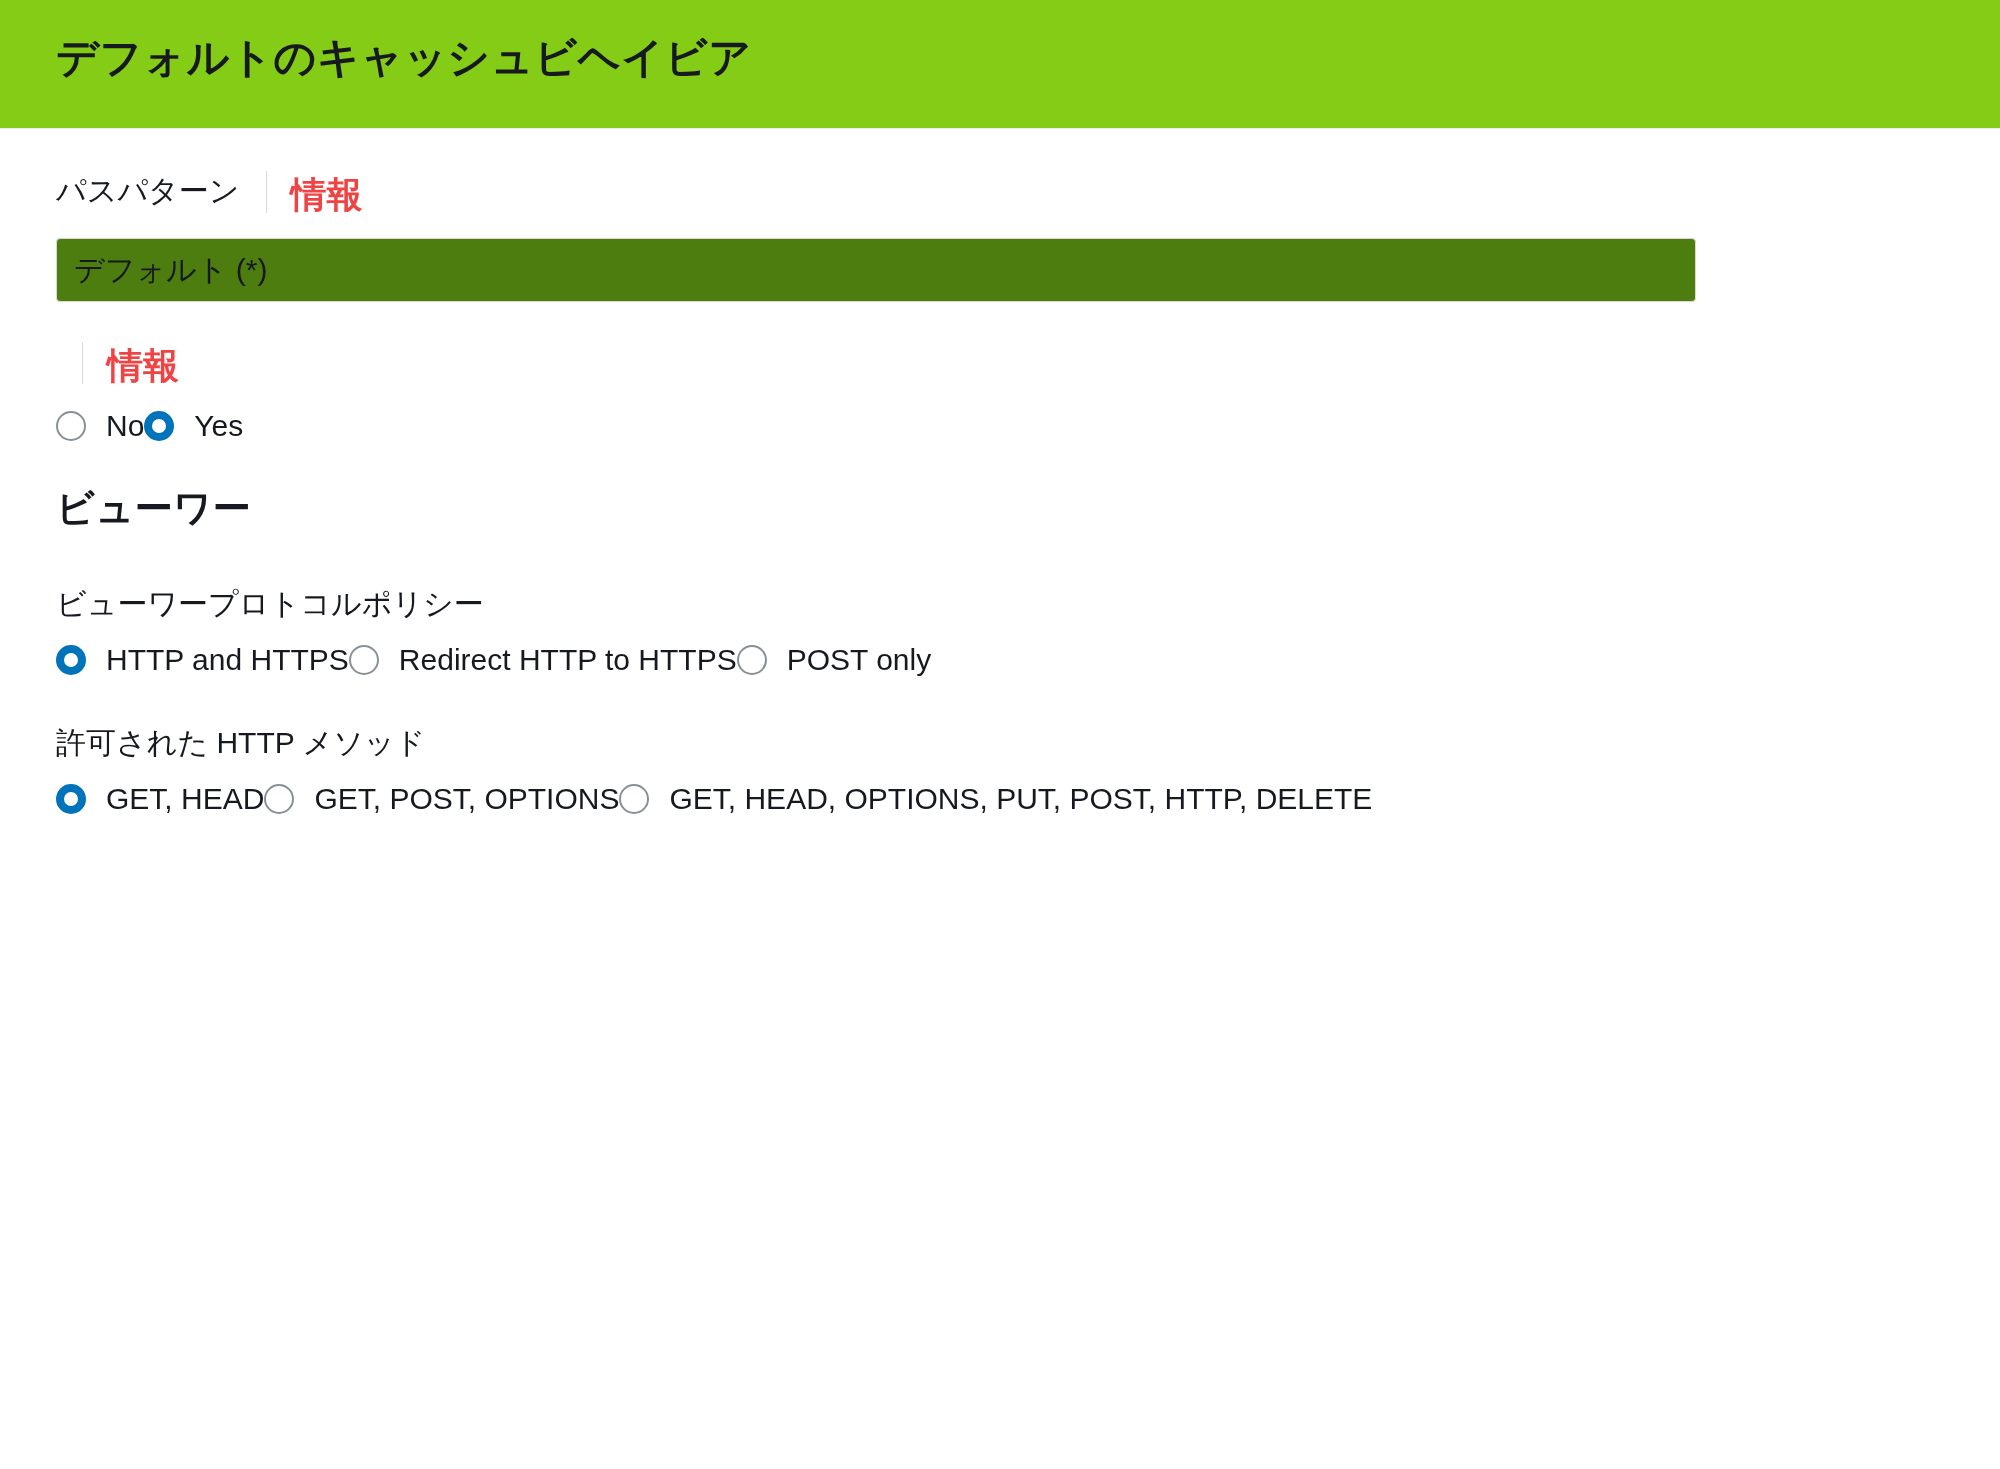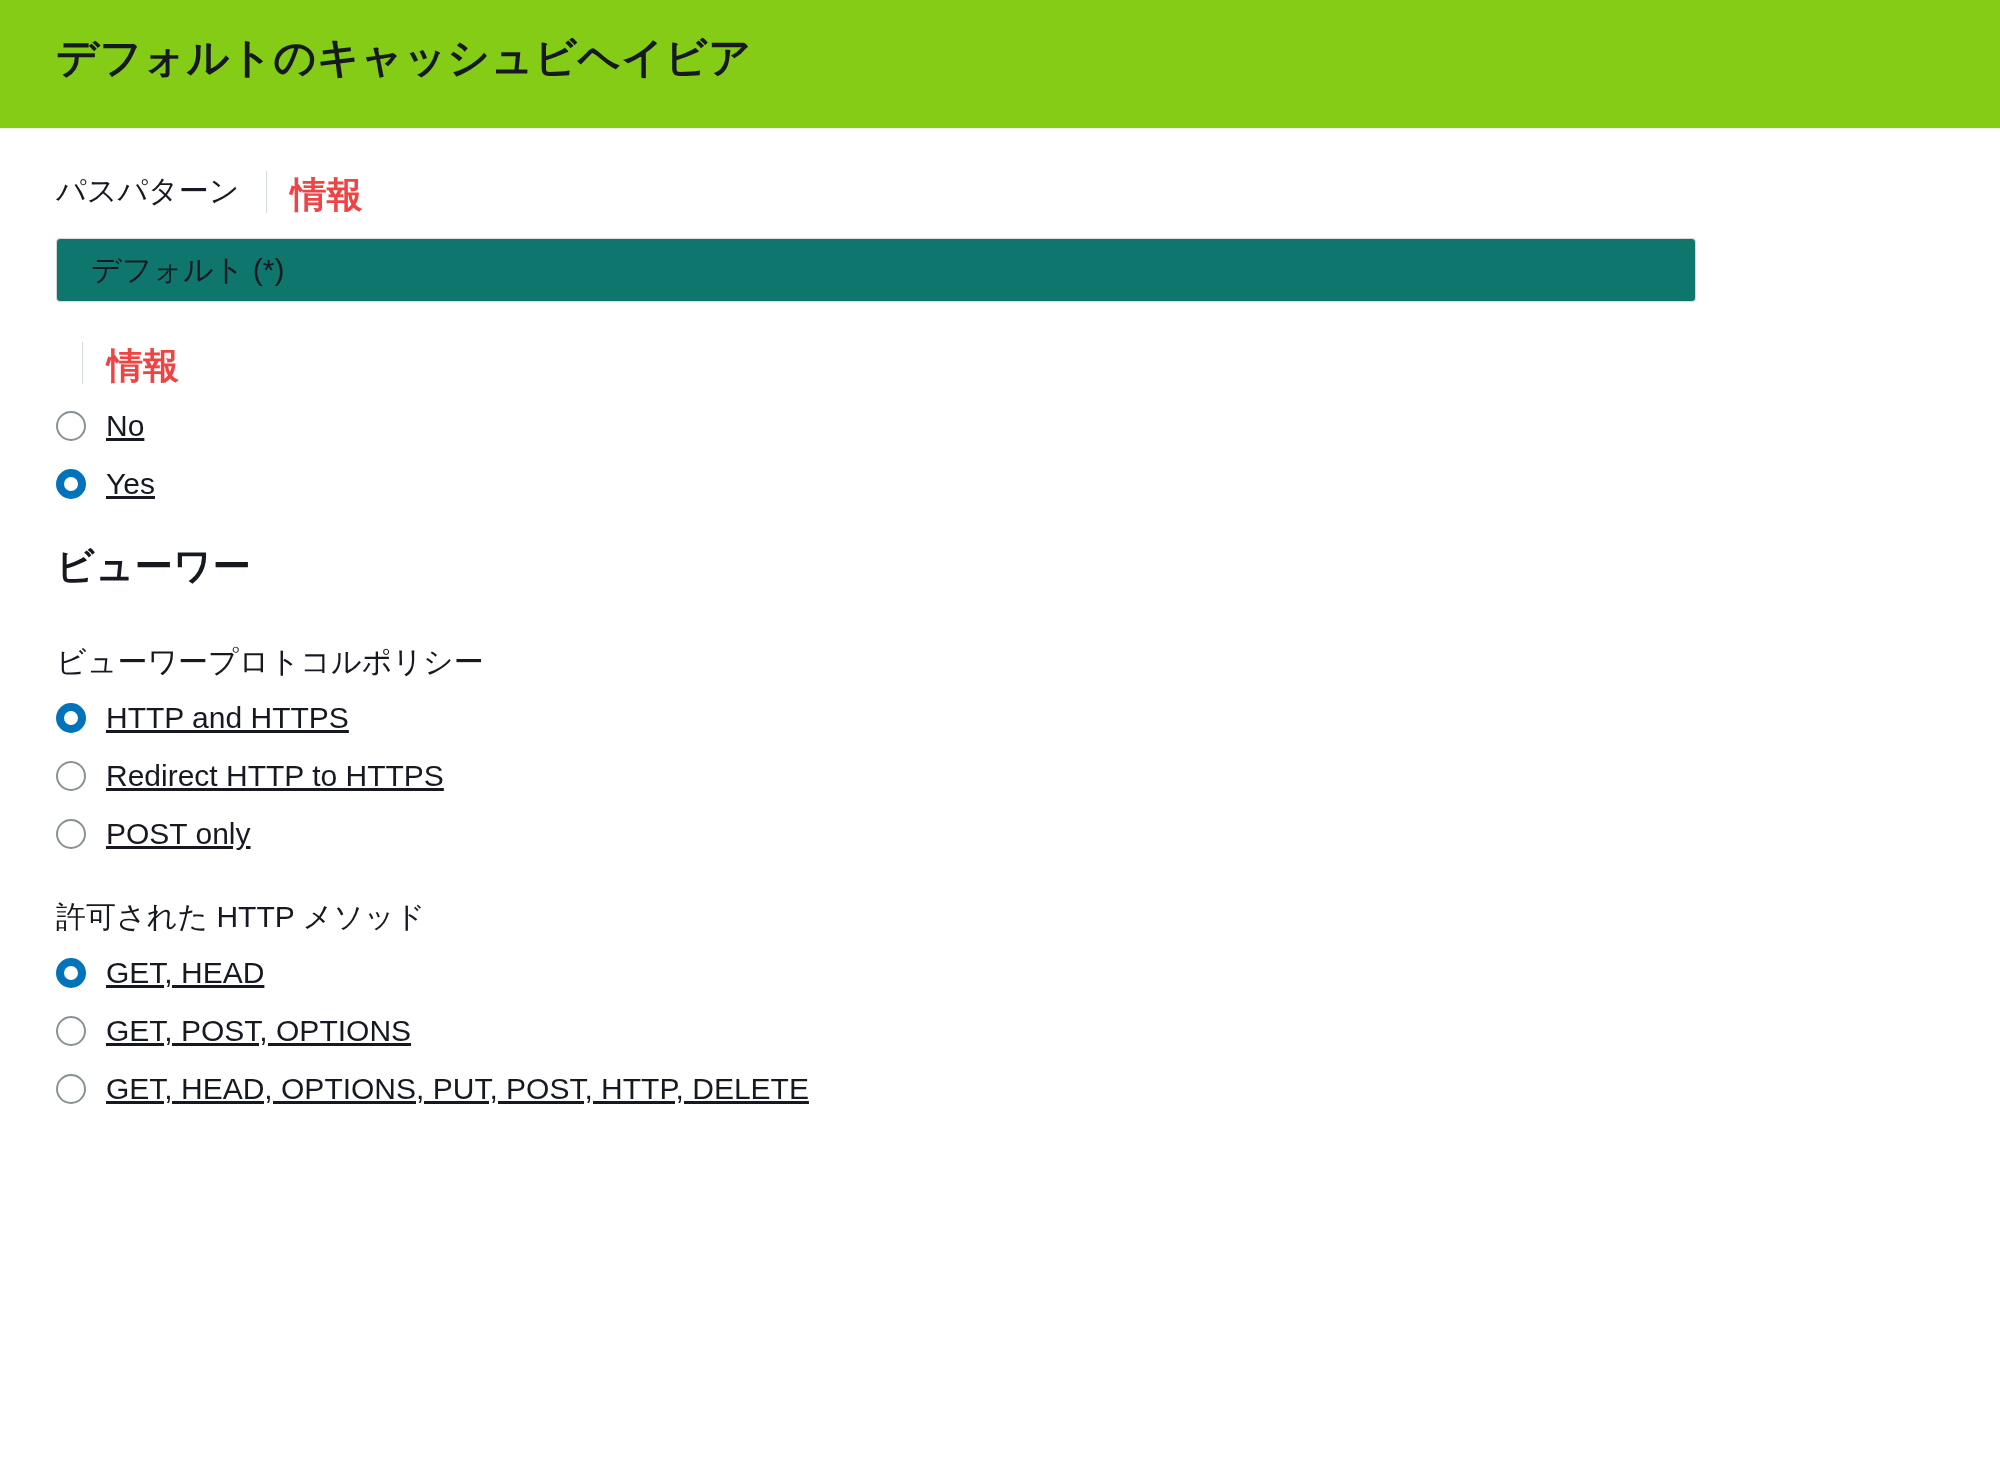--- a/index.html
+++ b/index.html
@@ -51,38 +51,36 @@
       font-size: 36px;
       font-weight: 700;
       text-decoration: none;
       cursor: pointer;
     }
     .text-input {
       width: 100%;
       max-width: 1640px;
       border: 1px solid #d9d9d9;
       border-radius: 4px;
-      padding: 14px 34px;
+      padding: 14px 17px;
       font-size: 30px;
       color: #16191f;
-      background: #0f766e;
+      background: #4d7c0f;
     }
     .section-heading {
       font-size: 38px;
       font-weight: 700;
       color: #16191f;
       margin: 40px 0 50px 0;
       letter-spacing: 0.5px;
     }
     .radio-group {
       display: flex;
-      flex-direction: column;
-      gap: 24px;
+      flex-direction: row;
       margin-top: 18px;
-      text-decoration: underline;
     }
     .radio-option {
       display: flex;
       align-items: center;
       gap: 20px;
       cursor: pointer;
     }
     .radio-circle {
       width: 30px;
       height: 30px;

